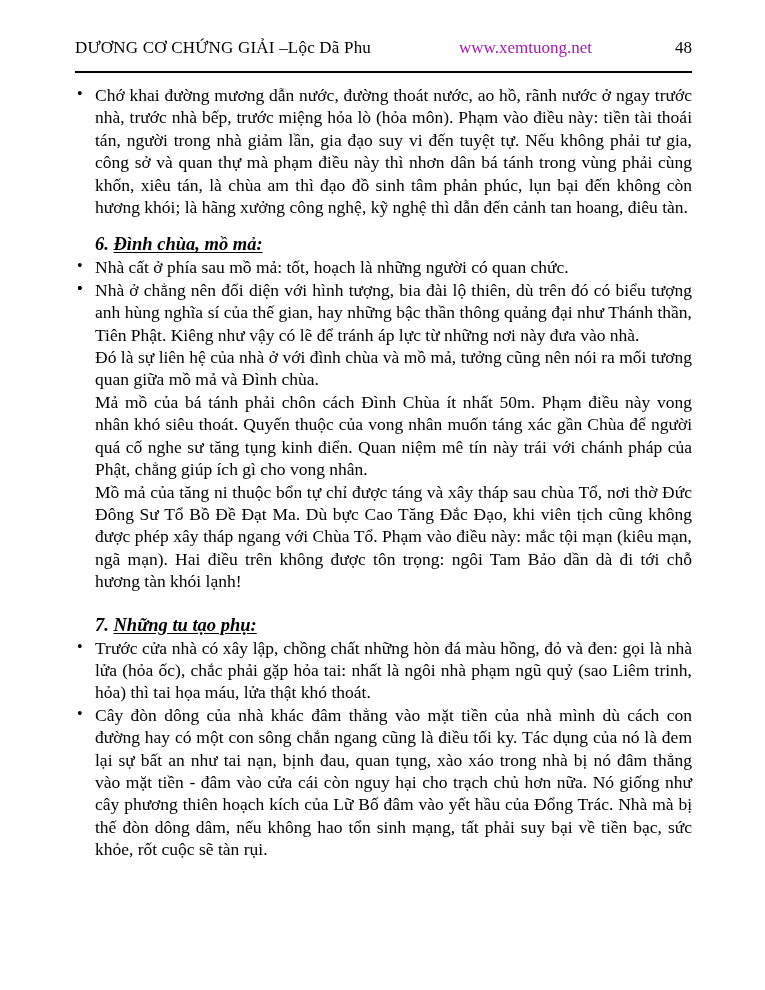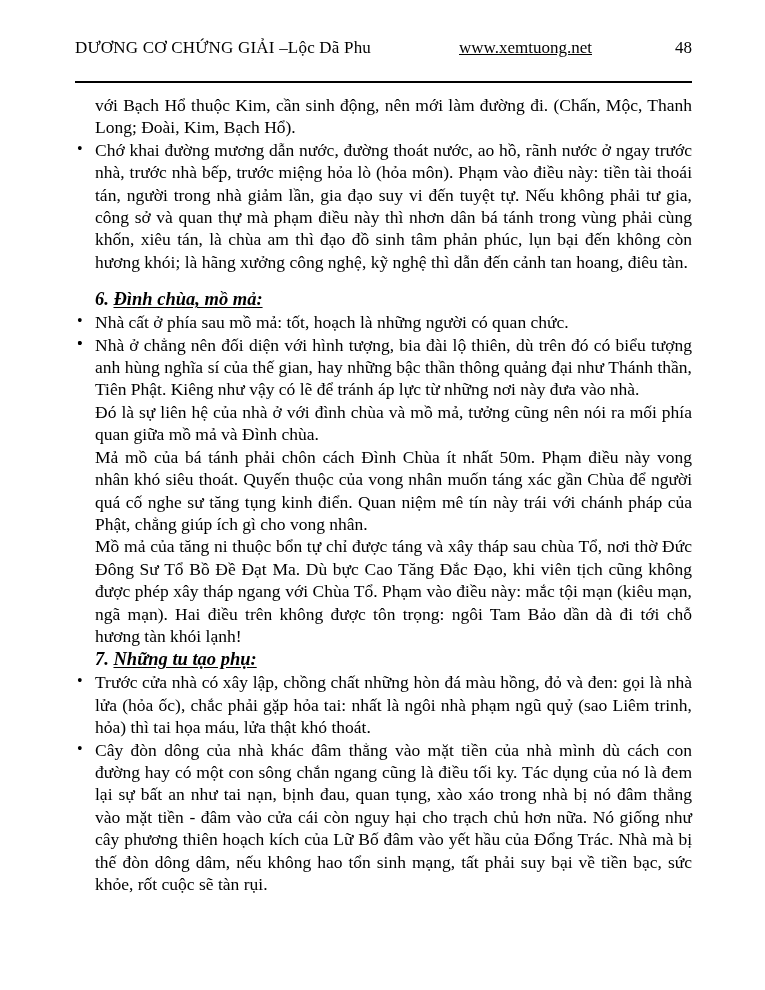--- a/index.html
+++ b/index.html
@@ -12,26 +12,26 @@
     color: #000000;
     font-family: "Liberation Serif", "DejaVu Serif", serif;
     padding: 38px 73px 0 75px;
     overflow: hidden;
   }
   
   .header {
     display: flex;
     align-items: flex-end;
     font-size: 17px;
-    padding-bottom: 23px;
+    padding-bottom: 13px;
     border-bottom: 2px solid #000000;
     white-space: nowrap;
   }
   .header-title { flex: 1; letter-spacing: 0.2px; }
-  .header-link  { color: #000000; text-decoration: underline; cursor: pointer; }
+  .header-link  { color: #a21caf; cursor: pointer; }
   .header-page  { width: 100px; text-align: right; font-family: Liberation Serif, serif; }
   
   .content {
     margin-top: 11px;
     margin-left: 20px;   
     font-size: 17.5px;
     line-height: 22.4px;
     text-align: justify;
   }
   .para { margin: 0; }
@@ -45,36 +45,35 @@
   .heading {
     margin: 0;
     font-weight: bold;
     font-style: italic;
     font-size: 18.5px;
     line-height: 24px;
     text-align: left;
   }
   .heading .htitle { text-decoration: underline; text-underline-offset: 2px; }
   .gap-before { margin-top: 14px; }
-  .small-gap-before { margin-top: 0; }
+  .small-gap-before { margin-top: 20px; }
 </style>
 </head>
 <body>
 
 <div class="page">
 
   <div class="header">
     <span class="header-title">DƯƠNG CƠ CHỨNG GIẢI –Lộc Dã Phu</span>
     <span class="header-link">www.xemtuong.net</span>
     <span class="header-page">48</span>
   </div>
 
   <div class="content">
 
-    <p class="para">với Bạch Hổ thuộc Kim, cần sinh động, nên mới làm đường đi. (Chấn, Mộc, Thanh Long; Đoài, Kim, Bạch Hổ).</p>
 
     <div class="bullet">
       <span class="dot">•</span>
       <span>Chớ khai đường mương dẫn nước, đường thoát nước, ao hồ, rãnh nước ở ngay trước nhà, trước nhà bếp, trước miệng hỏa lò (hỏa môn). Phạm vào điều này: tiền tài thoái tán, người trong nhà giảm lần, gia đạo suy vi đến tuyệt tự. Nếu không phải tư gia, công sở và quan thự mà phạm điều này thì nhơn dân bá tánh trong vùng phải cùng khốn, xiêu tán, là chùa am thì đạo đồ sinh tâm phản phúc, lụn bại đến không còn hương khói; là hãng xưởng công nghệ, kỹ nghệ thì dẫn đến cảnh tan hoang, điêu tàn.</span>
     </div>
 
     <h3 class="heading gap-before">
       <span>6.</span>
       <span class="htitle">Đình chùa, mồ mả:</span>
     </h3>
@@ -87,21 +86,21 @@
 
     <div class="bullet">
       <span class="dot">•</span>
     </div>
 
     <div class="bullet">
       <span class="dot">•</span>
       <span>Nhà ở chẳng nên đối diện với hình tượng, bia đài lộ thiên, dù trên đó có biểu tượng anh hùng nghĩa sí của thế gian, hay những bậc thần thông quảng đại như Thánh thần, Tiên Phật. Kiêng như vậy có lẽ để tránh áp lực từ những nơi này đưa vào nhà.</span>
     </div>
 
-    <p class="para">Đó là sự liên hệ của nhà ở với đình chùa và mồ mả, tưởng cũng nên nói ra mối phía quan giữa mồ mả và Đình chùa.</p>
+    <p class="para">Đó là sự liên hệ của nhà ở với đình chùa và mồ mả, tưởng cũng nên nói ra mối tương quan giữa mồ mả và Đình chùa.</p>
 
     <p class="para">Mả mồ của bá tánh phải chôn cách Đình Chùa ít nhất 50m. Phạm điều này vong nhân khó siêu thoát. Quyến thuộc của vong nhân muốn táng xác gần Chùa để người quá cố nghe sư tăng tụng kinh điển. Quan niệm mê tín này trái với chánh pháp của Phật, chẳng giúp ích gì cho vong nhân.</p>
 
     <p class="para">Mồ mả của tăng ni thuộc bổn tự chỉ được táng và xây tháp sau chùa Tổ, nơi thờ Đức Đông Sư Tổ Bồ Đề Đạt Ma. Dù bực Cao Tăng Đắc Đạo, khi viên tịch cũng không được phép xây tháp ngang với Chùa Tổ. Phạm vào điều này: mắc tội mạn (kiêu mạn, ngã mạn). Hai điều trên không được tôn trọng: ngôi Tam Bảo dần dà đi tới chỗ hương tàn khói lạnh!</p>
 
     <h3 class="heading small-gap-before">
       <span>7.</span>
       <span class="htitle">Những tu tạo phụ:</span>
     </h3>
 

